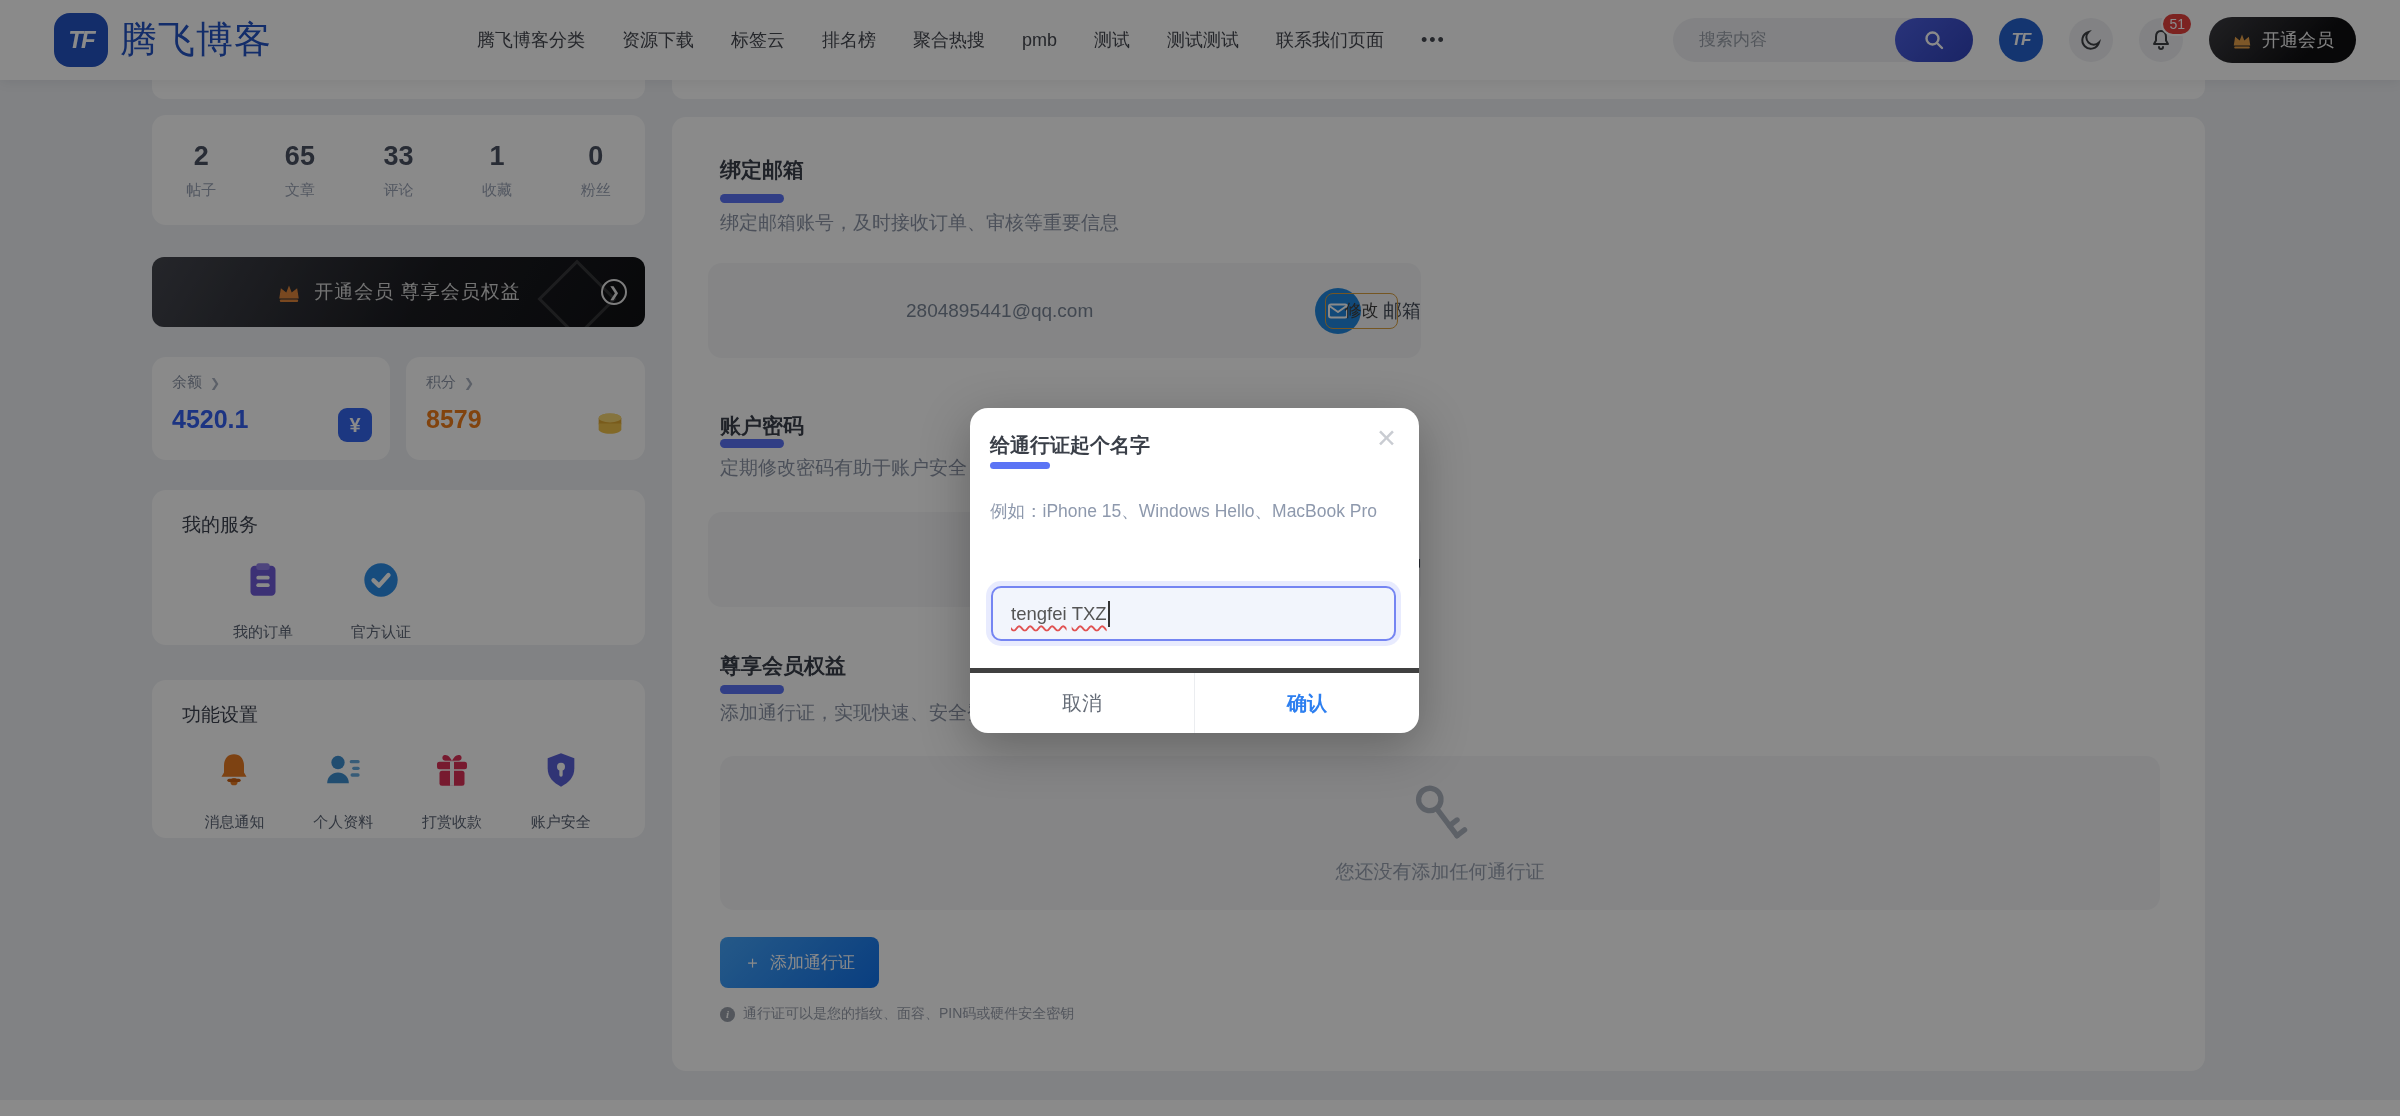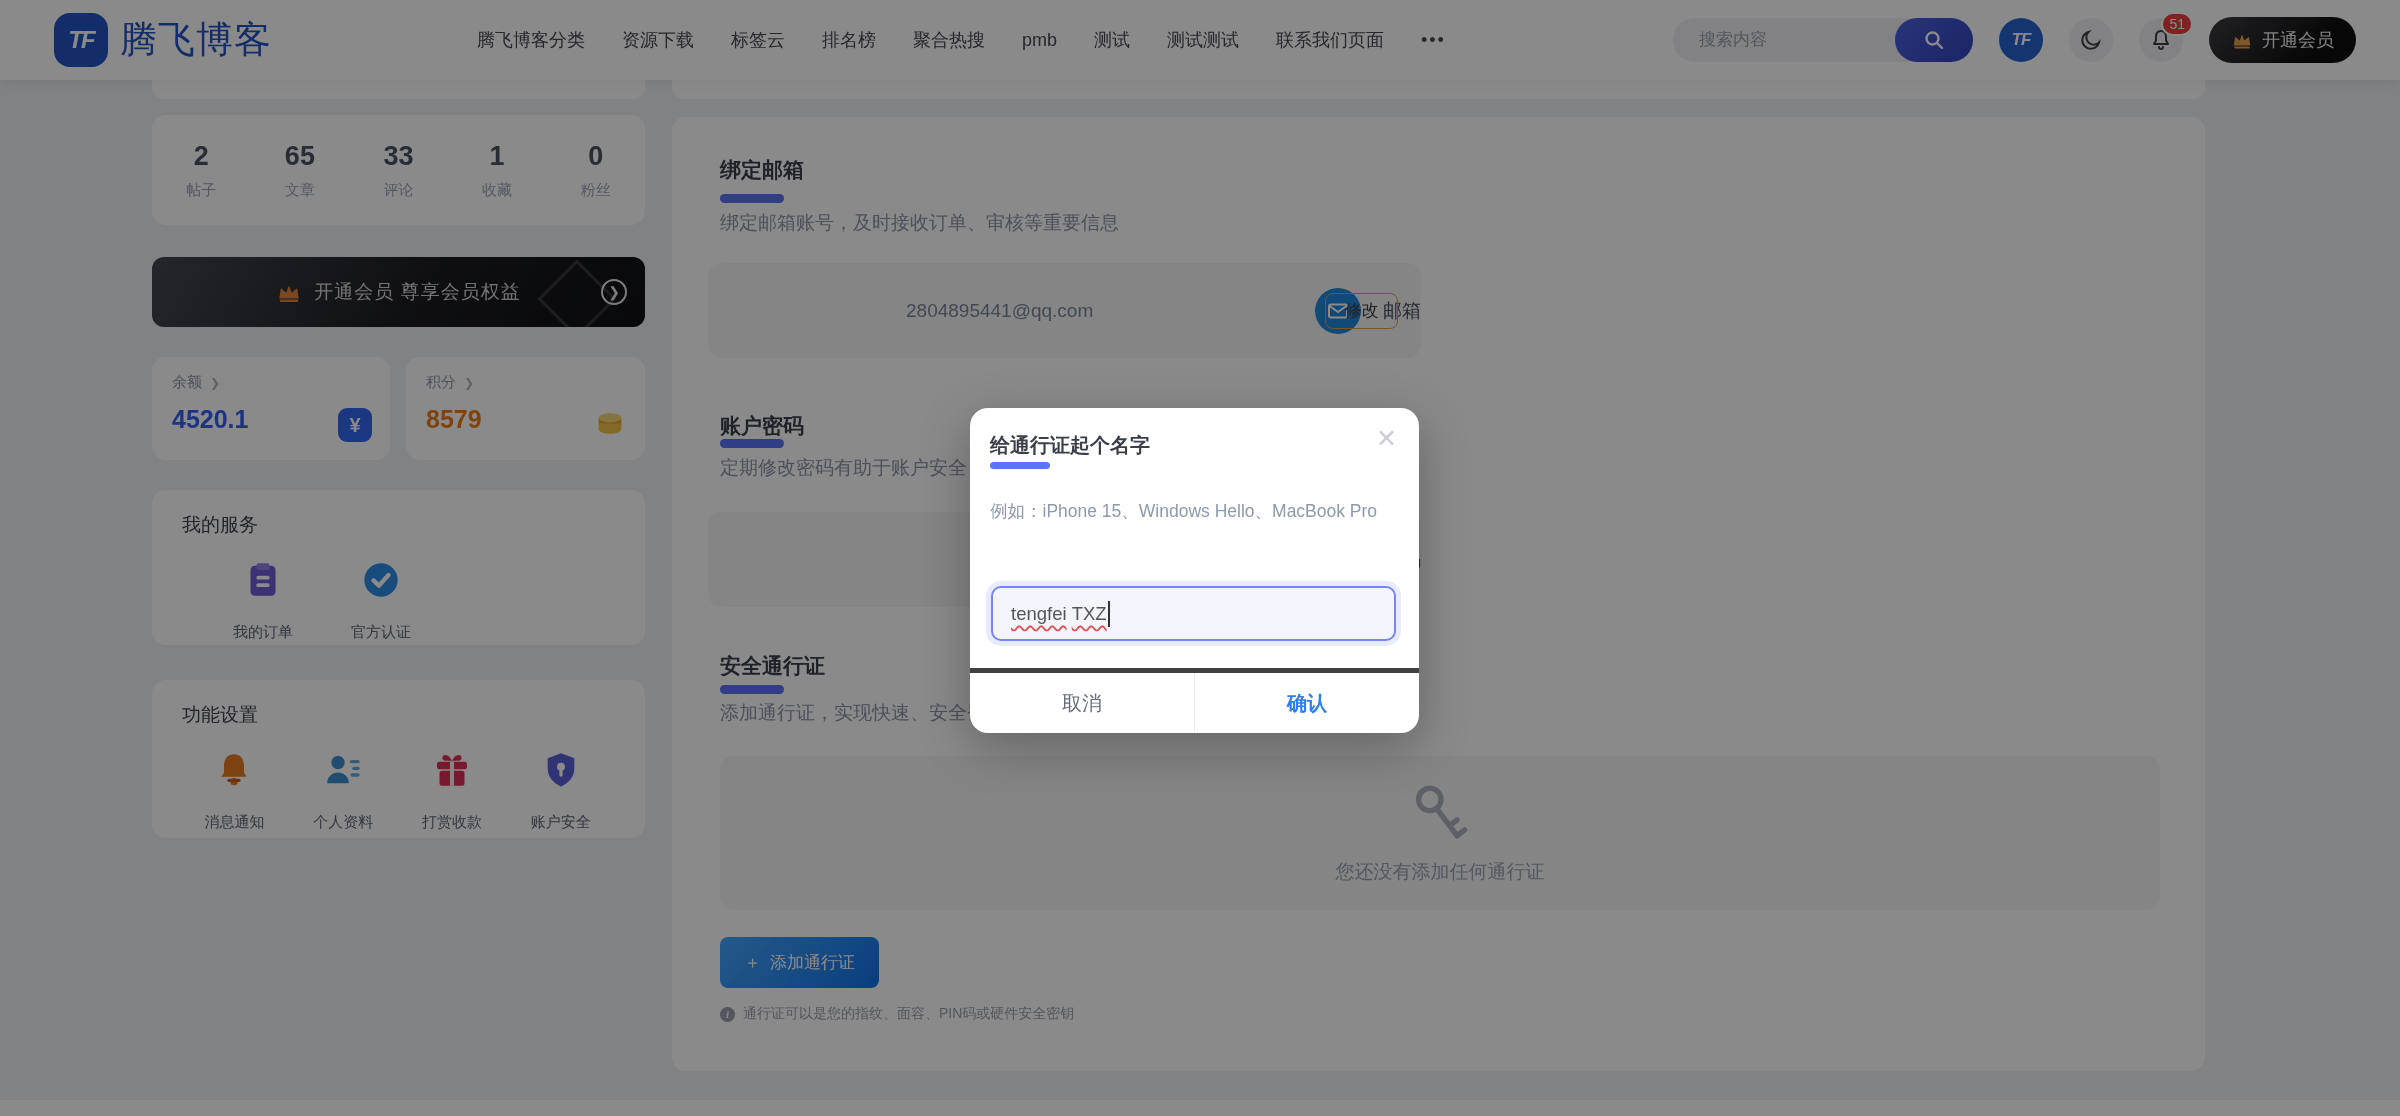--- a/index.html
+++ b/index.html
@@ -334,21 +334,21 @@
     <div class="row-icon" style="background:#b32fd6;">
       <svg width="24" height="24" viewBox="0 0 24 24" fill="none" stroke="#fff" stroke-width="2">
         <rect x="5" y="10.5" width="14" height="9.5" rx="2" fill="#fff" stroke="none"></rect>
         <path d="M8 10.5 V8 a4 4 0 0 1 8 0"></path>
       </svg>
     </div>
     <div class="row-label">账户密码</div>
     <button class="edit-btn">修改</button>
   </div>
 
-  <div class="sec-title" style="top:535px;">安全通行证</div>
+  <div class="sec-title" style="top:535px;">尊享会员权益</div>
   <div class="sec-bar" style="top:568px;"></div>
   <div class="sec-desc" style="top:583px;">添加通行证，实现快速、安全登录</div>
 
   <div class="empty-card">
     <span>
       <svg width="64" height="64" viewBox="0 0 24 24" fill="none" stroke="#adb3bf" stroke-width="2" stroke-linecap="round" transform="rotate(8)">
         <circle cx="7.5" cy="7.5" r="4.2"></circle>
         <line x1="10.8" y1="10.8" x2="19.5" y2="19.5"></line>
         <line x1="16.2" y1="16.2" x2="18.7" y2="13.7"></line>
         <line x1="19.5" y1="19.5" x2="22" y2="17"></line>

